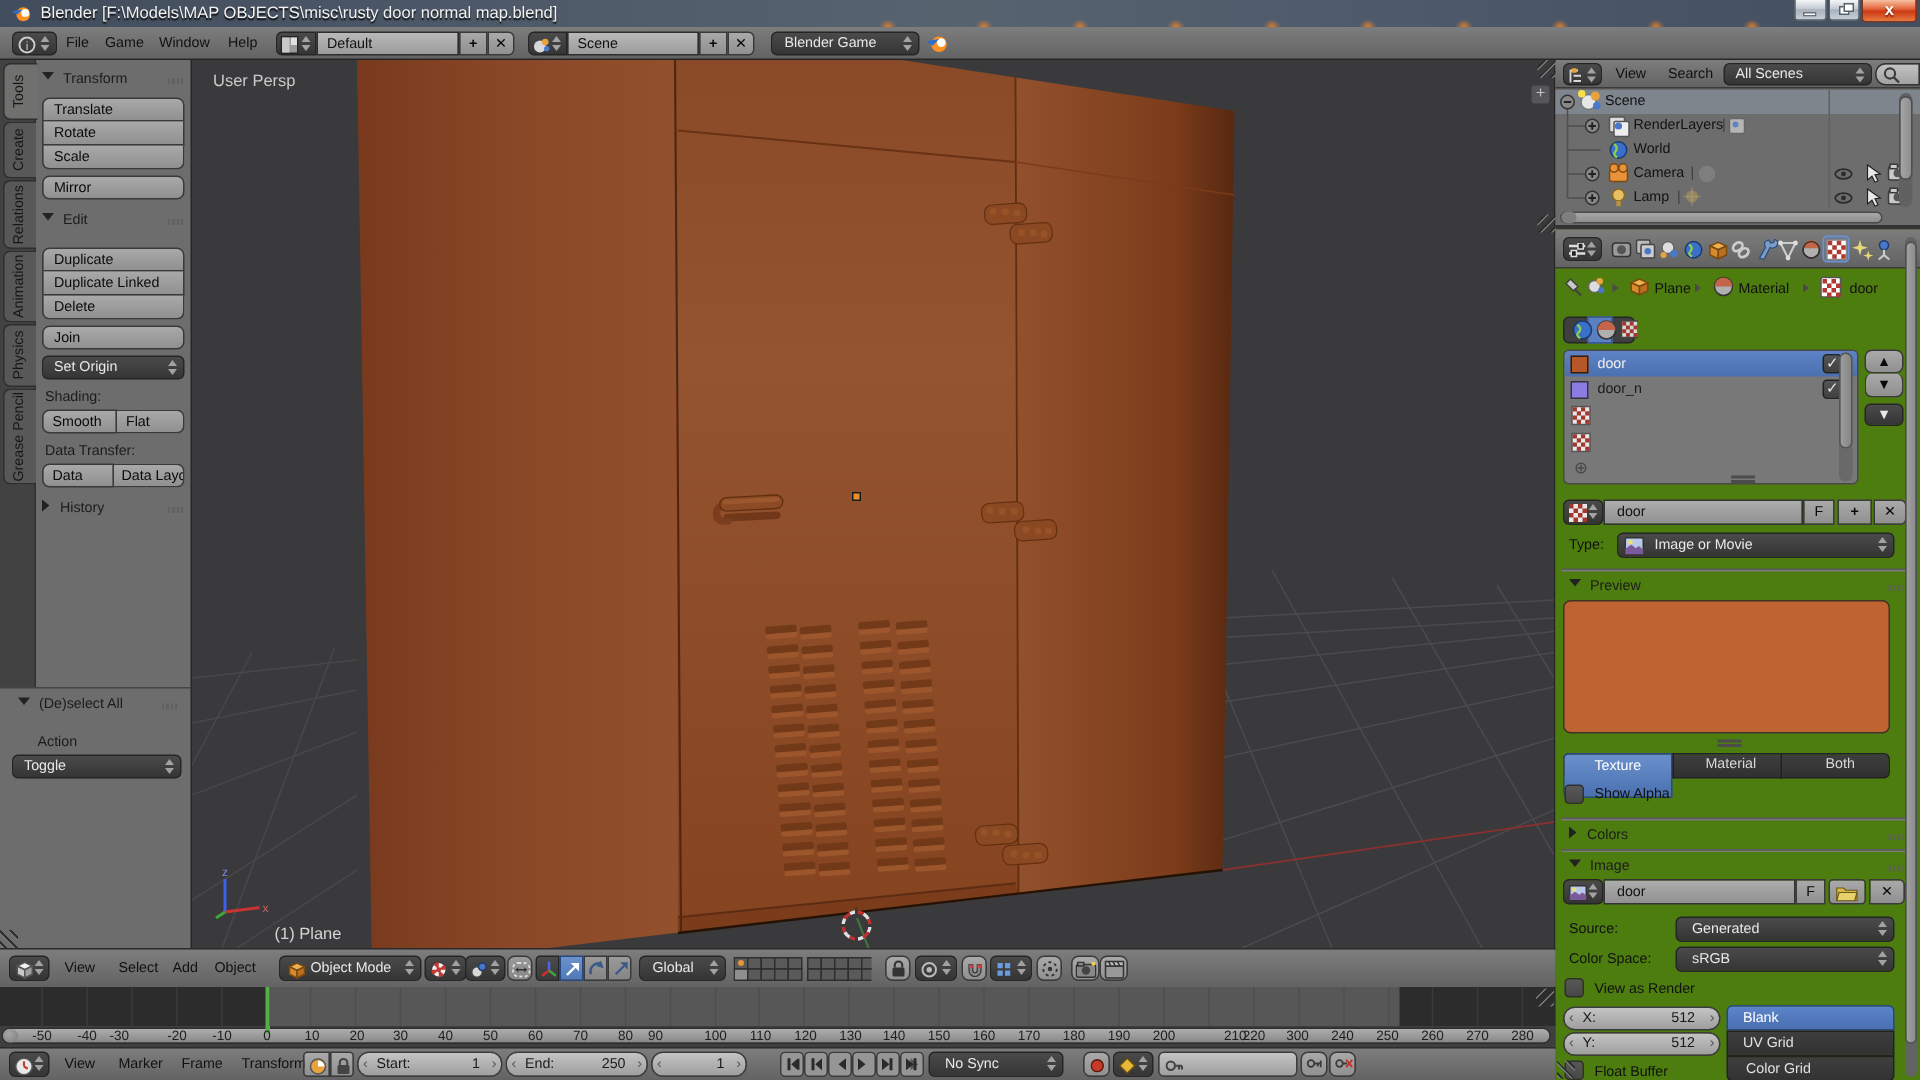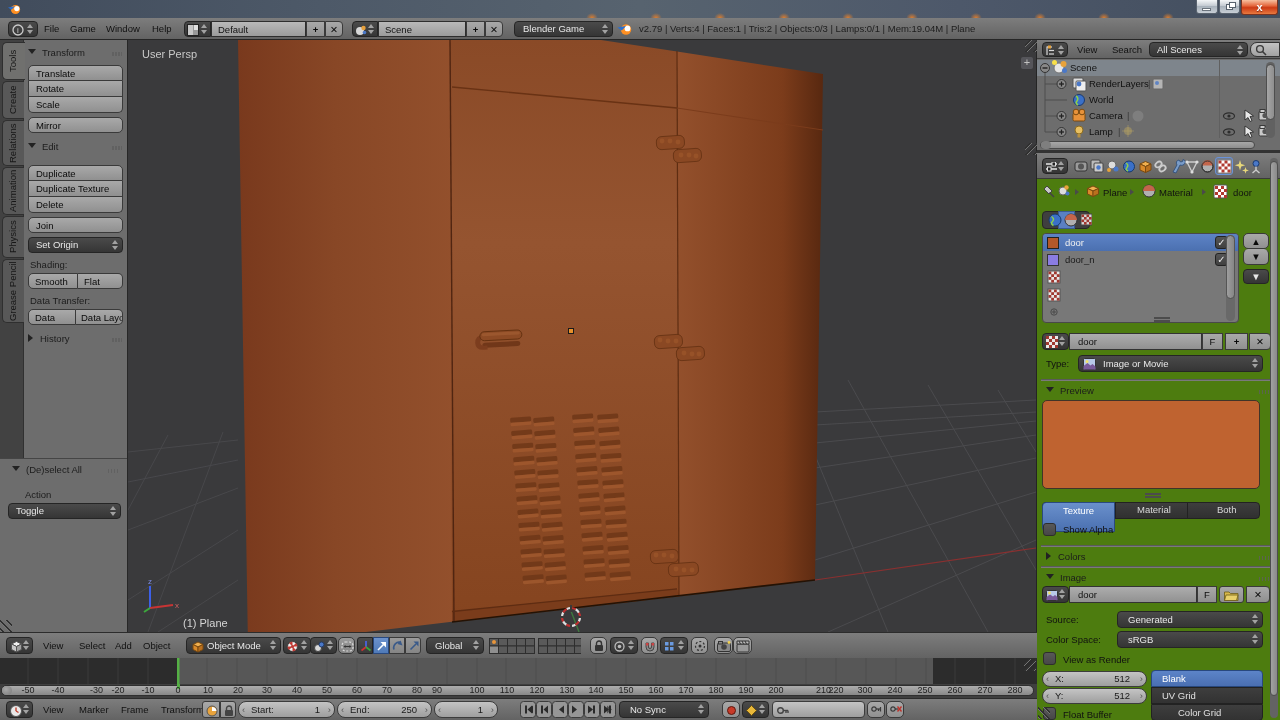--- a/index.html
+++ b/index.html
@@ -31,20 +31,21 @@
 <div id="app">
 
 <div class="abs" id="titlebar" style="left:0;top:0;width:1280px;height:18px;
  background:linear-gradient(90deg,#414c5c,#4d5968 25%,#57636f 50%,#4d586a 75%,#434e5e)">
   <div class="abs" style="left:560px;top:10px;width:640px;height:8px;background-image:radial-gradient(ellipse 8px 7px at 32px 8px, rgba(228,128,44,.95), rgba(228,128,44,0) 72%);background-size:64px 8px;background-repeat:repeat-x"></div>
   <svg class="abs" style="left:7px;top:2px" width="14" height="14" viewBox="0 0 14 14">
     <circle cx="8.5" cy="7.5" r="4.6" fill="#ff9022"></circle>
     <circle cx="9.8" cy="6.6" r="2.6" fill="#fff"></circle>
     <path d="M1 5.5 L8 4.2 L4.5 7.8 Z" fill="#2a6fd0"></path>
   </svg>
+  <span class="abs" style="left:27px;top:2.5px;color:#f2f2f2;font-size:11px;text-shadow:0 1px 1px #000">Blender [F:\Models\MAP OBJECTS\misc\rusty door normal map.blend]</span>
 
   <div class="abs" style="left:1196px;top:0;width:22px;height:14px;background:linear-gradient(#f4f6f8,#c3cad2 45%,#a8b2bc 50%,#c8cfd6);border:1px solid #5a6470;border-top:none;border-radius:0 0 3px 3px">
     <div class="abs" style="left:5px;top:8px;width:9px;height:3px;background:#fff;border:1px solid #6a737d"></div>
   </div>
   <div class="abs" style="left:1219px;top:0;width:21px;height:14px;background:linear-gradient(#f4f6f8,#c3cad2 45%,#a8b2bc 50%,#c8cfd6);border:1px solid #5a6470;border-top:none;border-radius:0 0 3px 3px">
     <div class="abs" style="left:6px;top:4px;width:7px;height:6px;border:1.5px solid #55606c;background:#fff"></div>
     <div class="abs" style="left:8.5px;top:2px;width:7px;height:6px;border:1.5px solid #55606c;background:#fff"></div>
   </div>
   <div class="abs" style="left:1241px;top:0;width:37px;height:15px;background:linear-gradient(#f6c0a0,#e56a40 40%,#cc3a14 55%,#e87a40);border:1px solid #7c3420;border-top:none;border-radius:0 0 3px 3px;color:#fff;text-align:center;font-weight:bold;font-size:11px;line-height:14px;text-shadow:0 1px 1px #7a2810">x</div>
 </div>
@@ -85,21 +86,20 @@
   <div class="abs" style="left:378px;top:3px;width:88px;height:16px;background:linear-gradient(#b9b9b9,#9b9b9b);border:1px solid #2e2e2e;color:#111;line-height:15px;padding-left:6px">Scene</div>
   <div class="btn" style="left:466px;top:3px;width:19px;height:16px;border-radius:0;line-height:15px;font-weight:bold">+</div>
   <div class="btn" style="left:485px;top:3px;width:18px;height:16px;border-radius:0 4px 4px 0;line-height:15px">✕</div>
 
   <div class="menu" style="left:514px;top:3px;width:99px;height:16px;padding-left:8px">Blender Game<div class="updn"></div></div>
   <svg class="abs" style="left:617px;top:5px" width="15" height="13" viewBox="0 0 15 13">
     <circle cx="9" cy="6.5" r="5.2" fill="#ff9022"></circle>
         <circle cx="10.5" cy="5.4" r="2.9" fill="#fff"></circle>
     <path d="M0.5 4.5 L9 3 L4.8 7.5 Z" fill="#2a6fd0"></path>
   </svg>
-  <span class="mtxt" style="left:639px;top:4.5px;color:#1d1d1d">v2.79 | Verts:4 | Faces:1 | Tris:2 | Objects:0/3 | Lamps:0/1 | Mem:19.04M | Plane</span>
 </div>
 
 <div class="abs" id="viewport" style="left:128px;top:40px;width:908px;height:592px;background:#3a3a3c;overflow:hidden">
   <svg width="908" height="592" viewBox="0 0 908 592">
     <defs>
       <linearGradient id="gL" x1="0" y1="0" x2="1" y2="0">
         <stop offset="0" stop-color="#79391d"></stop>
             <stop offset="0.45" stop-color="#884726"></stop>
             <stop offset="1" stop-color="#93502c"></stop>
       </linearGradient>
@@ -270,21 +270,21 @@
     </div>
 <div class="phdr" style="left:28px;top:47px"><span class="tri-d"></span>Transform</div>
     <div class="dots" style="left:112px;top:52px"></div>
 <div class="btn" style="left:28px;top:65px;width:95px;height:16px;text-align:left;padding-left:7px;border-radius:5px 5px 0 0">Translate</div>
 <div class="btn" style="left:28px;top:81px;width:95px;height:16px;border-top:none;text-align:left;padding-left:7px;border-radius:0">Rotate</div>
 <div class="btn" style="left:28px;top:97px;width:95px;height:16px;border-top:none;text-align:left;padding-left:7px;border-radius:0 0 5px 5px">Scale</div>
 <div class="btn" style="left:28px;top:117px;width:95px;height:16px;text-align:left;padding-left:7px">Mirror</div>
 <div class="phdr" style="left:28px;top:141px"><span class="tri-d"></span>Edit</div>
     <div class="dots" style="left:112px;top:146px"></div>
 <div class="btn" style="left:28px;top:165px;width:95px;height:16px;text-align:left;padding-left:7px;border-radius:5px 5px 0 0">Duplicate</div>
-<div class="btn" style="left:28px;top:181px;width:95px;height:16px;border-top:none;text-align:left;padding-left:7px;border-radius:0">Duplicate Texture</div>
+<div class="btn" style="left:28px;top:181px;width:95px;height:16px;border-top:none;text-align:left;padding-left:7px;border-radius:0">Duplicate Linked</div>
 <div class="btn" style="left:28px;top:197px;width:95px;height:16px;border-top:none;text-align:left;padding-left:7px;border-radius:0 0 5px 5px">Delete</div>
 <div class="btn" style="left:28px;top:217px;width:95px;height:16px;text-align:left;padding-left:7px">Join</div>
 <div class="menu" style="left:28px;top:237px;width:95px;height:16px;padding-left:7px">Set Origin<div class="updn"></div></div>
 <div class="phdr" style="left:30px;top:259px">Shading:</div>
 <div class="btn" style="left:28px;top:273px;width:50px;height:16px;text-align:left;padding-left:6px;border-radius:5px 0 0 5px">Smooth</div>
 <div class="btn" style="left:78px;top:273px;width:45px;height:16px;text-align:left;padding-left:6px;border-left:none;border-radius:0 5px 5px 0">Flat</div>
 <div class="phdr" style="left:30px;top:295px">Data Transfer:</div>
 <div class="btn" style="left:28px;top:309px;width:48px;height:16px;text-align:left;padding-left:6px;border-radius:5px 0 0 5px">Data</div>
 <div class="btn" style="left:76px;top:309px;width:47px;height:16px;border-left:none;overflow:hidden;text-align:left;padding-left:5px;white-space:nowrap;border-radius:0 5px 5px 0">Data Layo</div>
 <div class="phdr" style="left:28px;top:333px"><span class="tri-r"></span>History</div>
@@ -669,21 +669,21 @@
         <span style="position:absolute;right:3px;top:0;color:#555">›</span>
       </div>
   <div class="pill" style="left:5px;top:535px;width:105px;height:16px">
         <span style="position:absolute;left:12px">Y:</span>
         <span style="position:absolute;right:16px">512</span>
         <span style="position:absolute;left:3px;top:0;color:#555">‹</span>
         <span style="position:absolute;right:3px;top:0;color:#555">›</span>
       </div>
   <div class="abs" style="left:114px;top:517px;width:112px;height:17px;background:linear-gradient(#5c84c8,#4a6fb2);border:1px solid #28487e;border-radius:4px 4px 0 0;color:#fff;padding-left:10px;line-height:16px">Blank</div>
   <div class="abs" style="left:114px;top:534px;width:112px;height:17px;background:linear-gradient(#3e3e3e,#323232);border:1px solid #222;color:#e0e0e0;padding-left:10px;line-height:16px">UV Grid</div>
-  <div class="abs" style="left:114px;top:551px;width:112px;height:17px;background:linear-gradient(#3e3e3e,#323232);border:1px solid #222;border-radius:0 0 4px 4px;color:#e0e0e0;padding-left:26px;line-height:16px">Color Grid</div>
+  <div class="abs" style="left:114px;top:551px;width:112px;height:17px;background:linear-gradient(#3e3e3e,#323232);border:1px solid #222;border-radius:0 0 4px 4px;color:#e0e0e0;padding-left:12px;line-height:16px">Color Grid</div>
   <div class="chk" style="left:6px;top:554px"></div>
   <span class="mtxt" style="left:26px;top:556px">Float Buffer</span>
 
   <div class="abs" style="left:233px;top:5px;width:8px;height:560px;background:#636363;border-radius:4px"></div>
   <div class="abs" style="left:233px;top:8px;width:8px;height:535px;background:linear-gradient(90deg,#a2a2a2,#8a8a8a);border:1px solid #4e4e4e;border-radius:4px"></div>
 </div>
 
 <div class="abs hdr" id="v3dhdr" style="left:0;top:632px;width:1037px;height:26px;border-top:1px solid #2c2c2c">
   <div class="menu" style="left:6px;top:4px;width:27px;height:17px">
     <svg class="ic" style="left:3px;top:2px" width="13" height="13" viewBox="0 0 13 13">
@@ -885,21 +885,21 @@
     <rect x="177" y="0" width="2.5" height="26" fill="#55b045"></rect>
   </svg>
 </div>
 <div class="abs" id="truler" style="left:0;top:684px;width:1037px;height:14px;background:#3f3f3f">
   <div class="abs" style="left:1px;top:1px;width:1033px;height:11px;background:linear-gradient(#adadad,#888888);border:1px solid #2f2f2f;border-radius:6px"></div>
   <div class="abs" style="left:2px;top:2px;width:10px;height:9px;background:radial-gradient(circle at 40% 35%,#a8a8a8,#7a7a7a);border-radius:5px"></div>
   <div class="abs" style="left:177px;top:0;width:2.5px;height:5px;background:#55b045"></div>
   <div id="rulnum">
         <span style="position:absolute;left:13px;top:1px;width:30px;text-align:center;font-size:9px;color:#1e1e1e">-50</span>
         <span style="position:absolute;left:43px;top:1px;width:30px;text-align:center;font-size:9px;color:#1e1e1e">-40</span>
-        <span style="position:absolute;left:73px;top:1px;width:30px;text-align:right;font-size:9px;color:#1e1e1e">-30</span>
+        <span style="position:absolute;left:73px;top:1px;width:30px;text-align:left;font-size:9px;color:#1e1e1e">-30</span>
         <span style="position:absolute;left:103px;top:1px;width:30px;text-align:center;font-size:9px;color:#1e1e1e">-20</span>
         <span style="position:absolute;left:133px;top:1px;width:30px;text-align:center;font-size:9px;color:#1e1e1e">-10</span>
         <span style="position:absolute;left:163px;top:1px;width:30px;text-align:center;font-size:9px;color:#1e1e1e">0</span>
         <span style="position:absolute;left:193px;top:1px;width:30px;text-align:center;font-size:9px;color:#1e1e1e">10</span>
         <span style="position:absolute;left:223px;top:1px;width:30px;text-align:center;font-size:9px;color:#1e1e1e">20</span>
         <span style="position:absolute;left:252px;top:1px;width:30px;text-align:center;font-size:9px;color:#1e1e1e">30</span>
         <span style="position:absolute;left:282px;top:1px;width:30px;text-align:center;font-size:9px;color:#1e1e1e">40</span>
         <span style="position:absolute;left:312px;top:1px;width:30px;text-align:center;font-size:9px;color:#1e1e1e">50</span>
         <span style="position:absolute;left:342px;top:1px;width:30px;text-align:center;font-size:9px;color:#1e1e1e">60</span>
         <span style="position:absolute;left:372px;top:1px;width:30px;text-align:center;font-size:9px;color:#1e1e1e">70</span>

